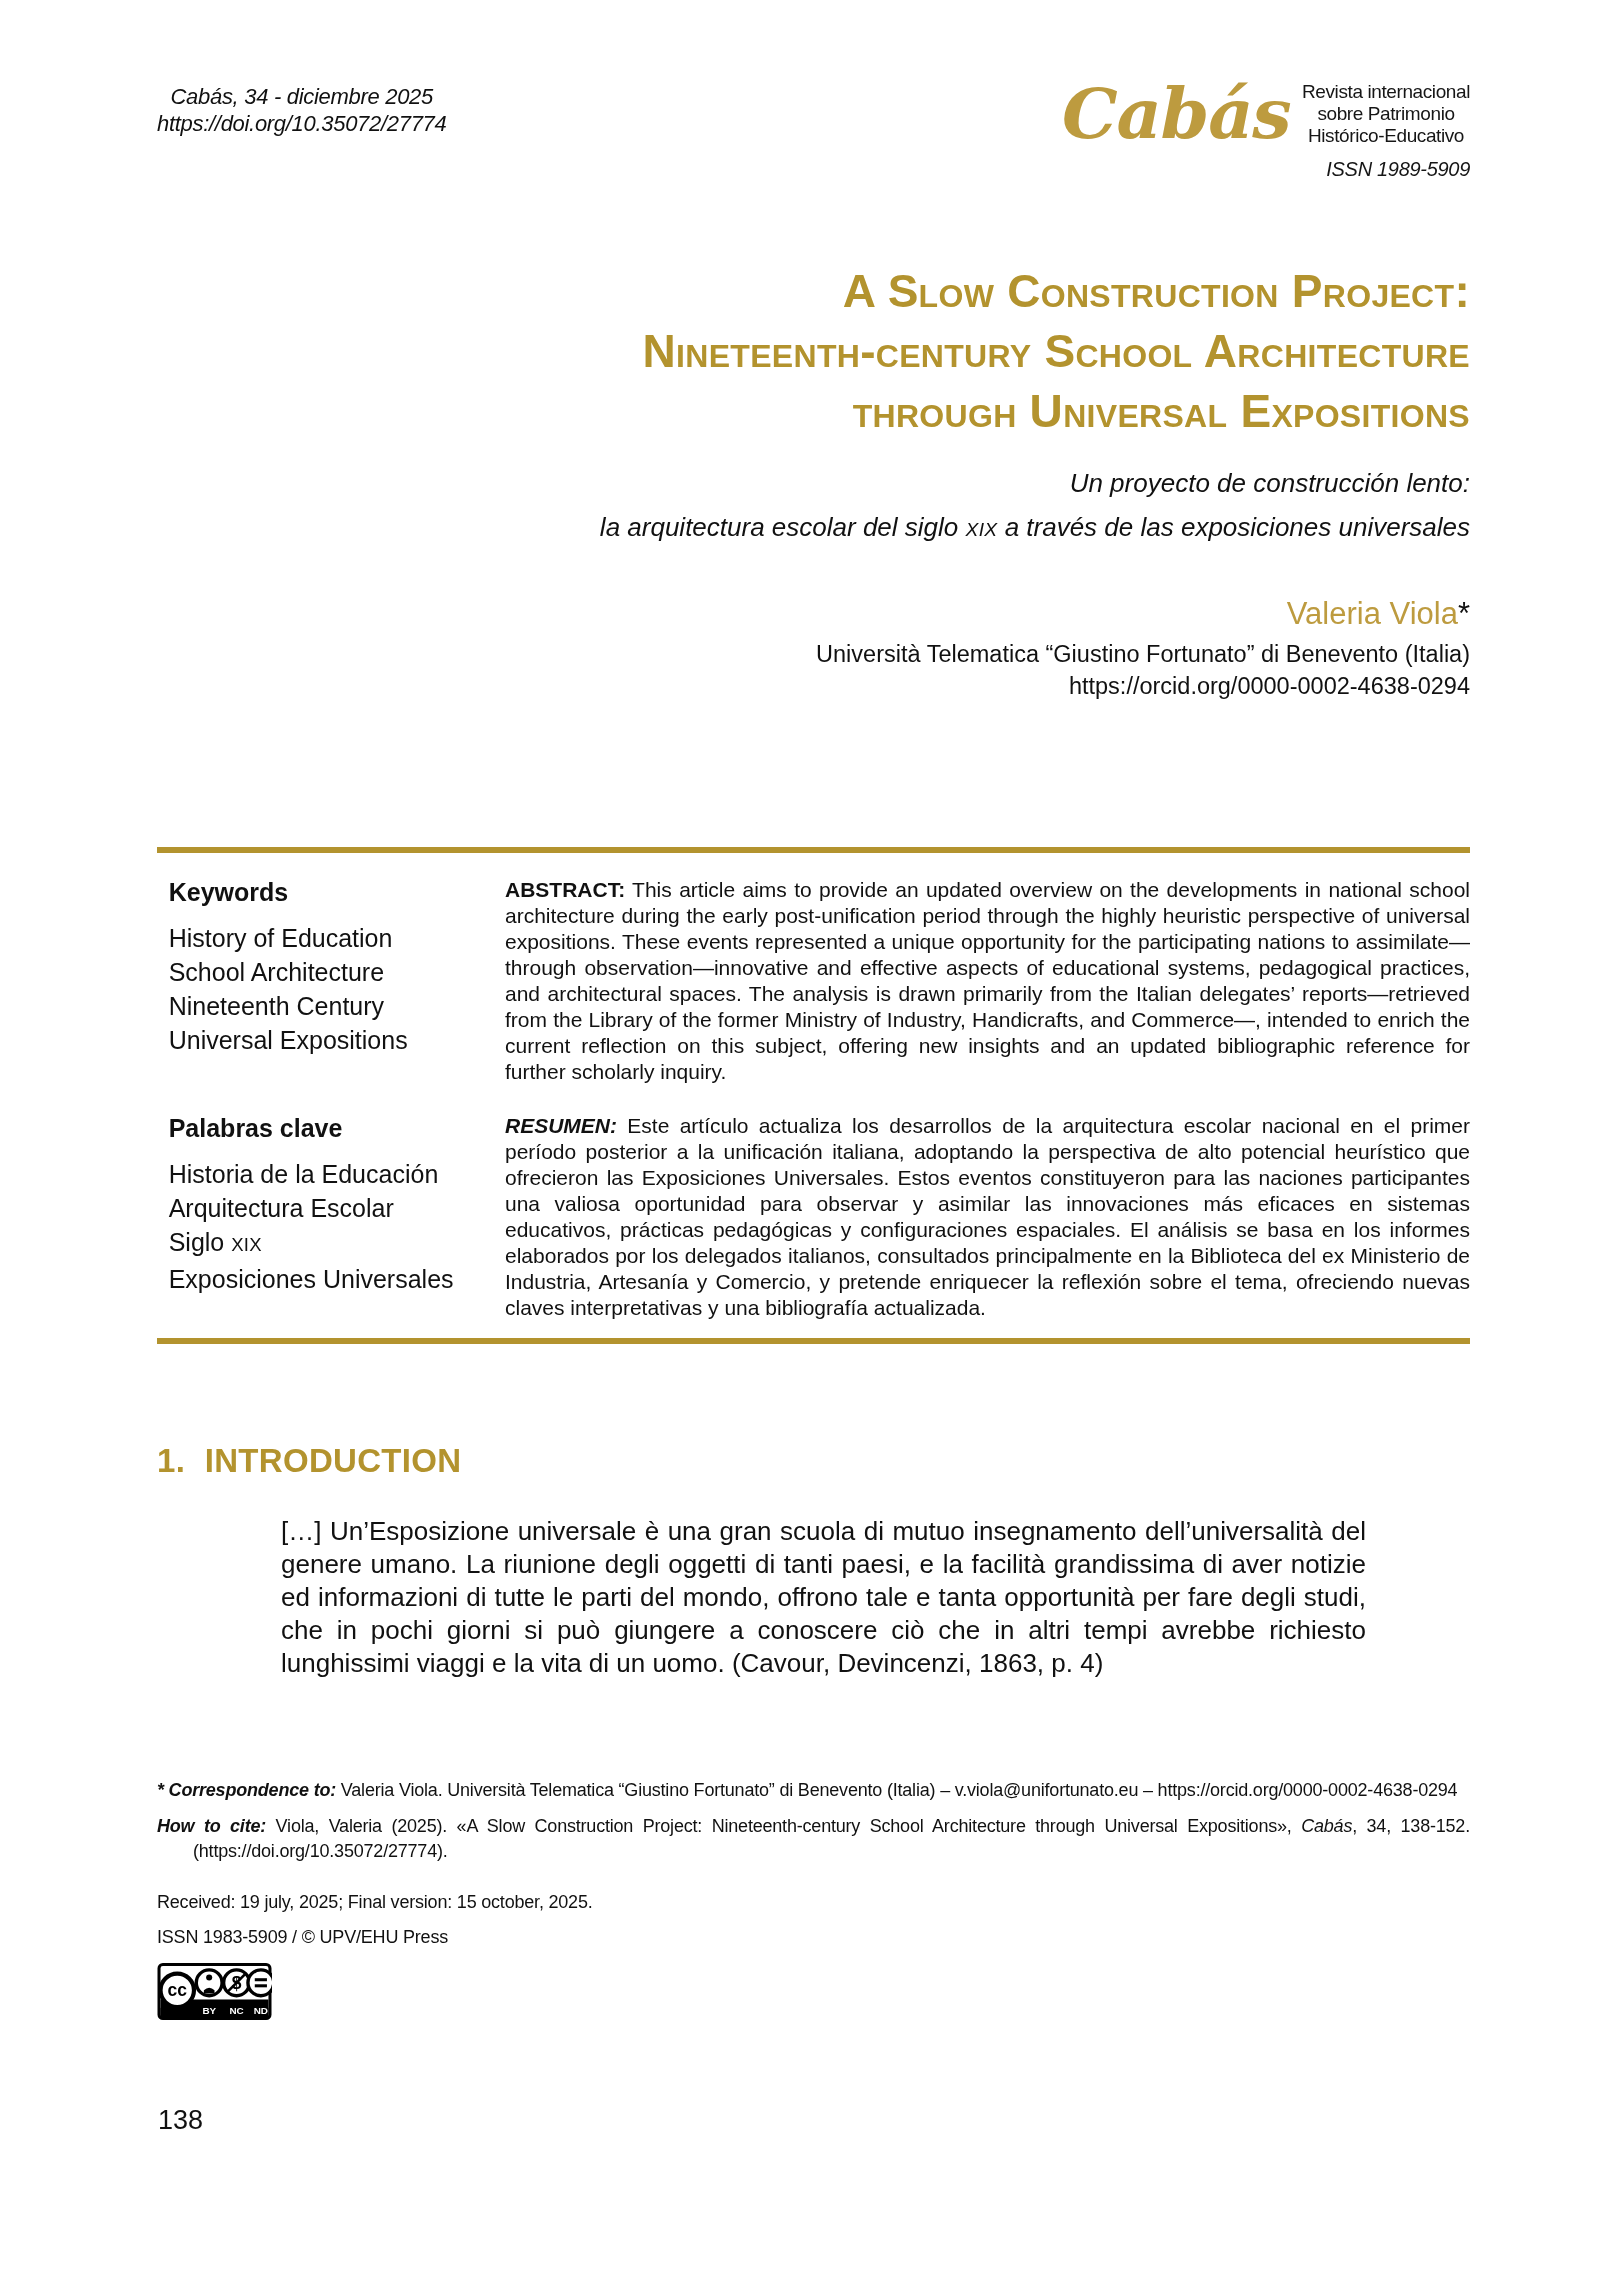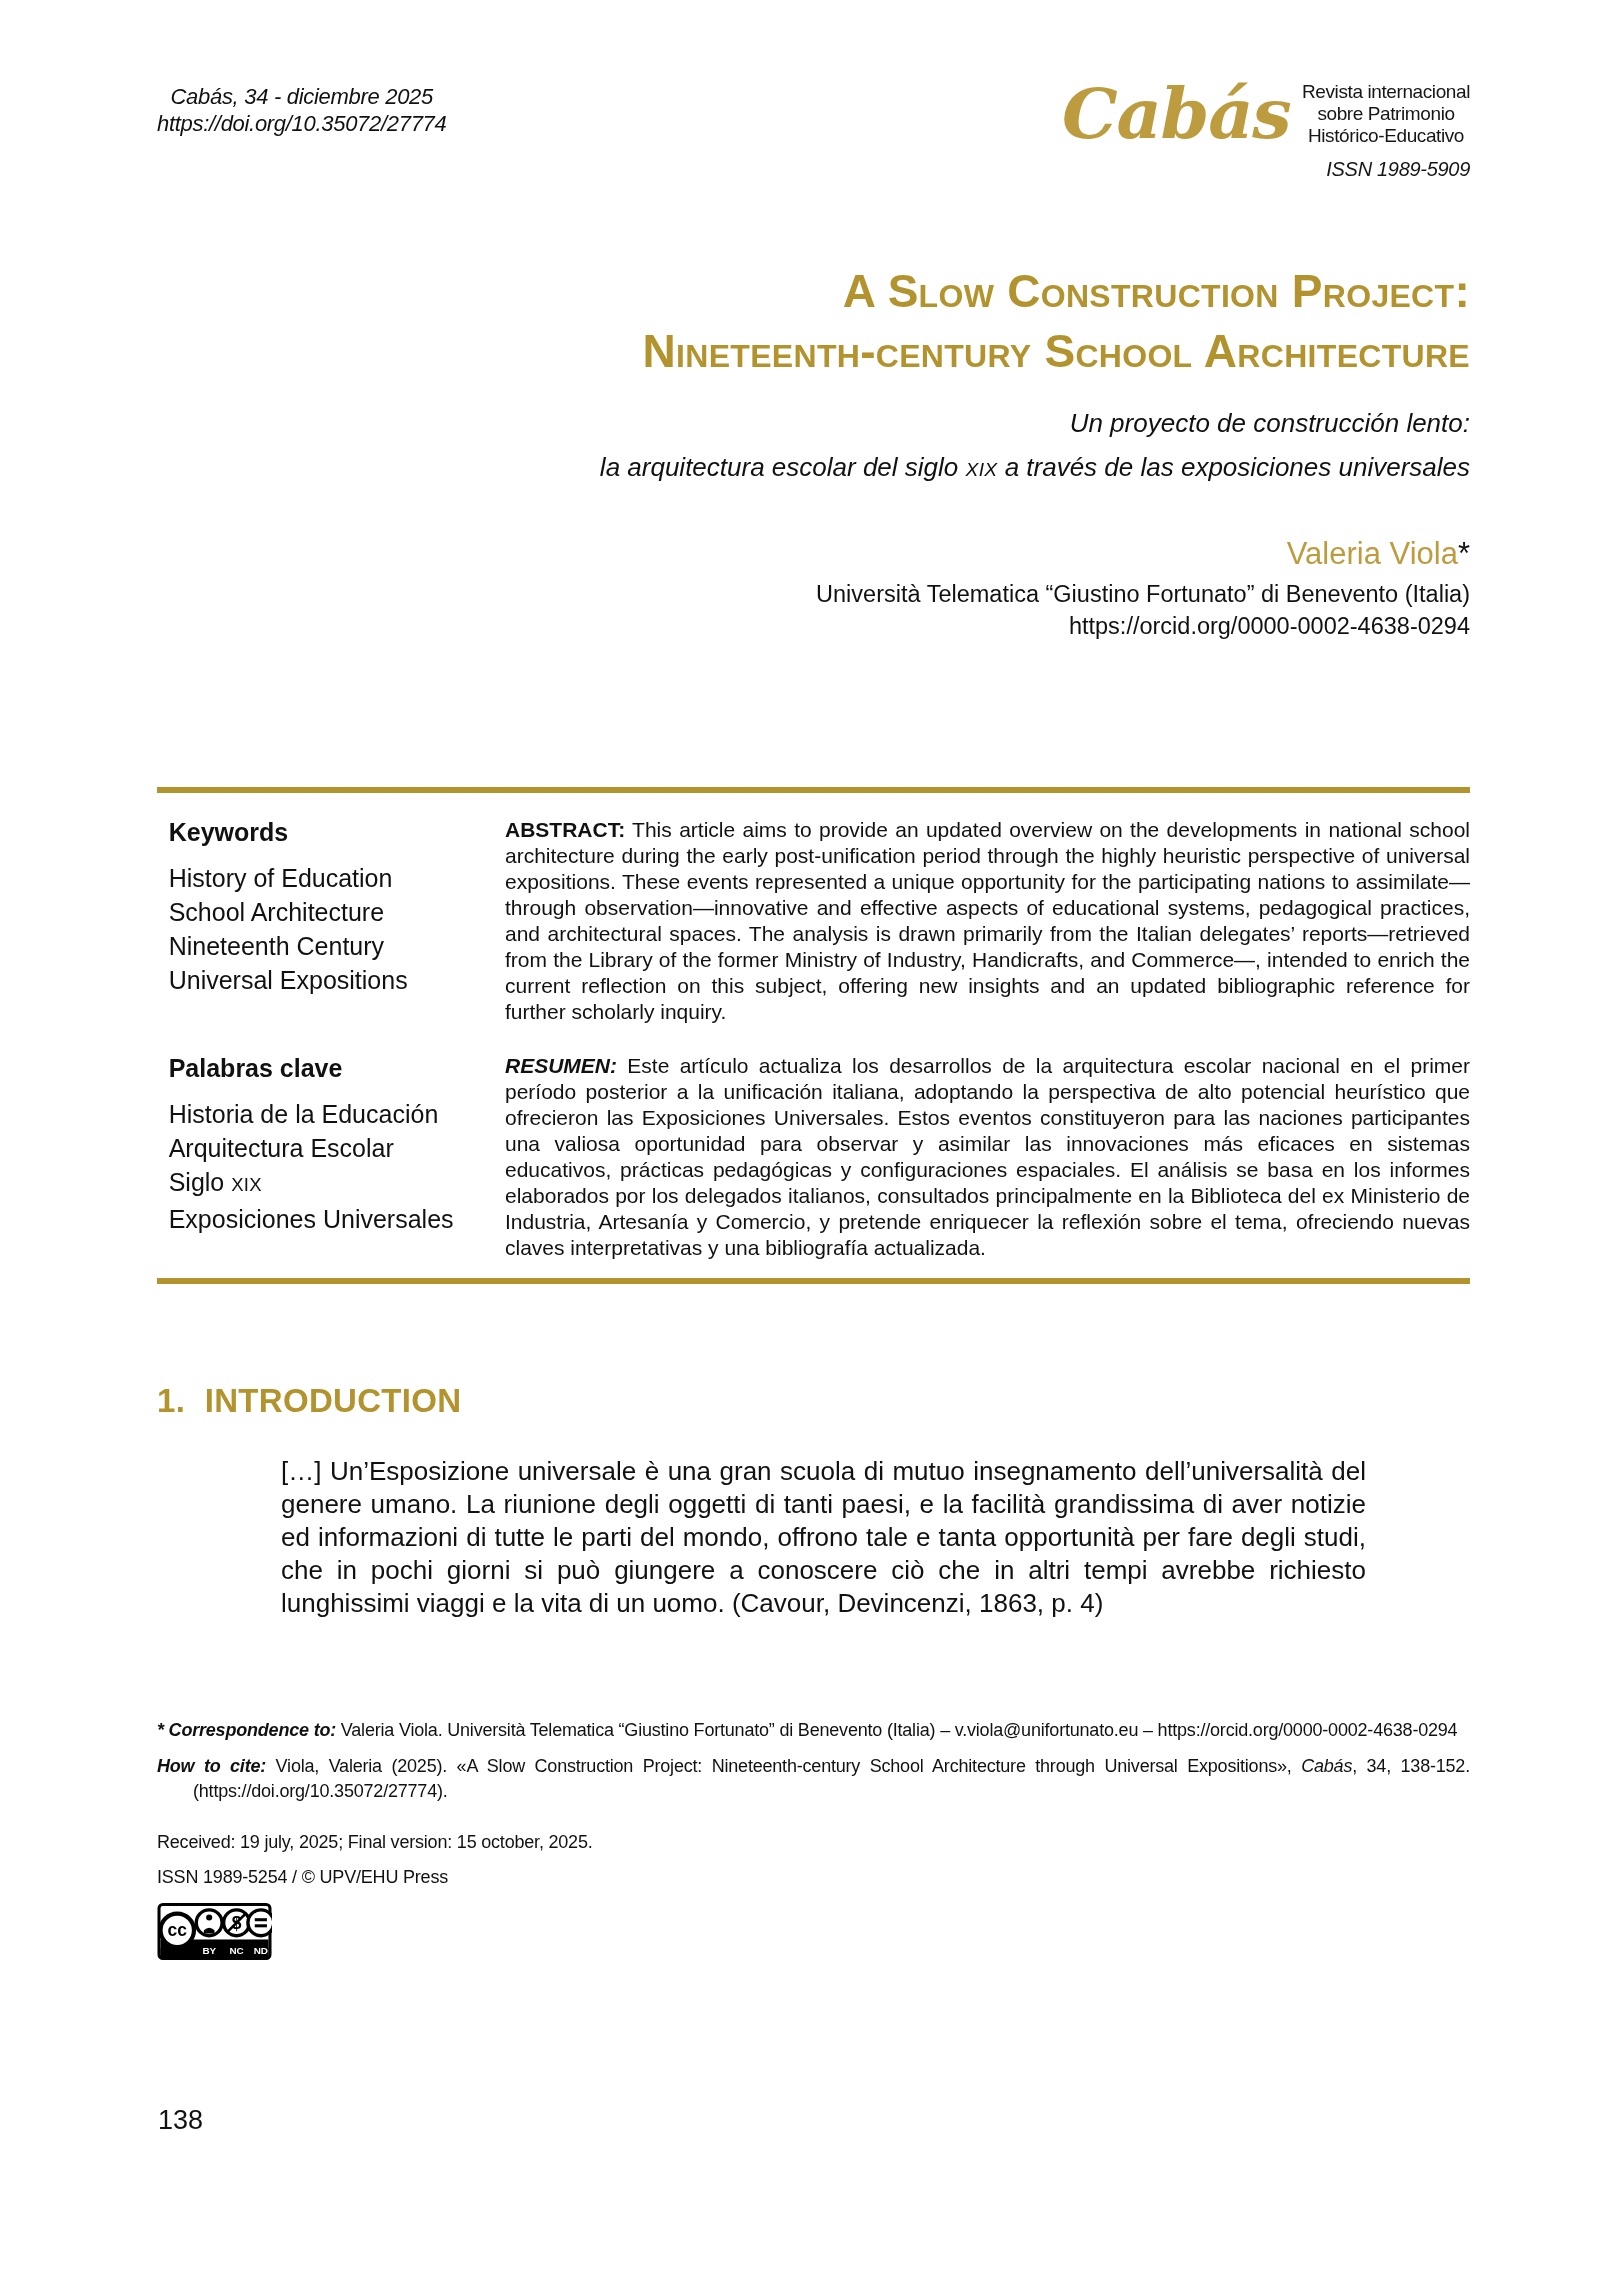--- a/index.html
+++ b/index.html
@@ -84,20 +84,21 @@
           <div>Histórico-Educativo</div>
         </div>
       </div>
       <div class="logo-issn">ISSN 1989-5909</div>
     </div>
   </div>
 
   <div class="title-block">
     <div>A Slow Construction Project:</div>
     <div>Nineteenth-century School Architecture</div>
+    <div>through Universal Expositions</div>
   </div>
 
   <div class="subtitle-block">
     <div>Un proyecto de construcción lento:</div>
     <div><span>la arquitectura escolar del siglo </span><span class="sc-small">XIX</span><span> a través de las exposiciones universales</span></div>
   </div>
 
   <div class="author-line">
     <span class="author-name">Valeria Viola</span><span class="author-asterisk">*</span>
   </div>
@@ -143,21 +144,21 @@
       <span class="fn-bold-italic">* Correspondence to:</span><span> Valeria Viola. Università Telematica “Giustino Fortunato” di Benevento (Italia) – v.viola@unifortunato.eu – https://orcid.org/0000-0002-4638-0294</span>
     </div>
     <div class="fn-line">
       <div class="justify-line">
         <span class="fn-bold-italic">How to cite:</span><span> Viola, Valeria (2025). «A Slow Construction Project: Nineteenth-century School Architecture through Universal Expositions», </span><span class="fn-italic">Cabás</span><span>, 34, 138-152.</span>
       </div>
       <div class="cite-line2">(https://doi.org/10.35072/27774).</div>
     </div>
     <div class="fn-gap"></div>
     <div class="fn-line">Received: 19 july, 2025; Final version: 15 october, 2025.</div>
-    <div class="fn-line">ISSN 1989-5254  /  © UPV/EHU Press</div>
+    <div class="fn-line">ISSN 1983-5909  /  © UPV/EHU Press</div>
     <div class="license-row">
       <svg class="cc-badge" viewBox="0 0 300 150" style="font-size:28px">
         <rect x="4" y="4" width="292" height="142" rx="10" fill="#ffffff" stroke="#000000" stroke-width="8"></rect>
         <rect x="8" y="96" width="284" height="46" fill="#000000"></rect>
         <rect x="8" y="118" width="284" height="24" fill="#000000"></rect>
         <circle cx="52" cy="72" r="44" fill="#ffffff" stroke="#000000" stroke-width="11"></circle>
         <text x="52" y="88" font-family="Liberation Sans, sans-serif" font-size="46" font-weight="bold" text-anchor="middle" fill="#000000">cc</text>
         <circle cx="136" cy="52" r="34" fill="#ffffff" stroke="#000000" stroke-width="9"></circle>
         <circle cx="136" cy="38" r="8" fill="#000000"></circle>
         <path d="M122 72 q14 -14 28 0 l0 8 l-28 0 z" fill="#000000"></path>

